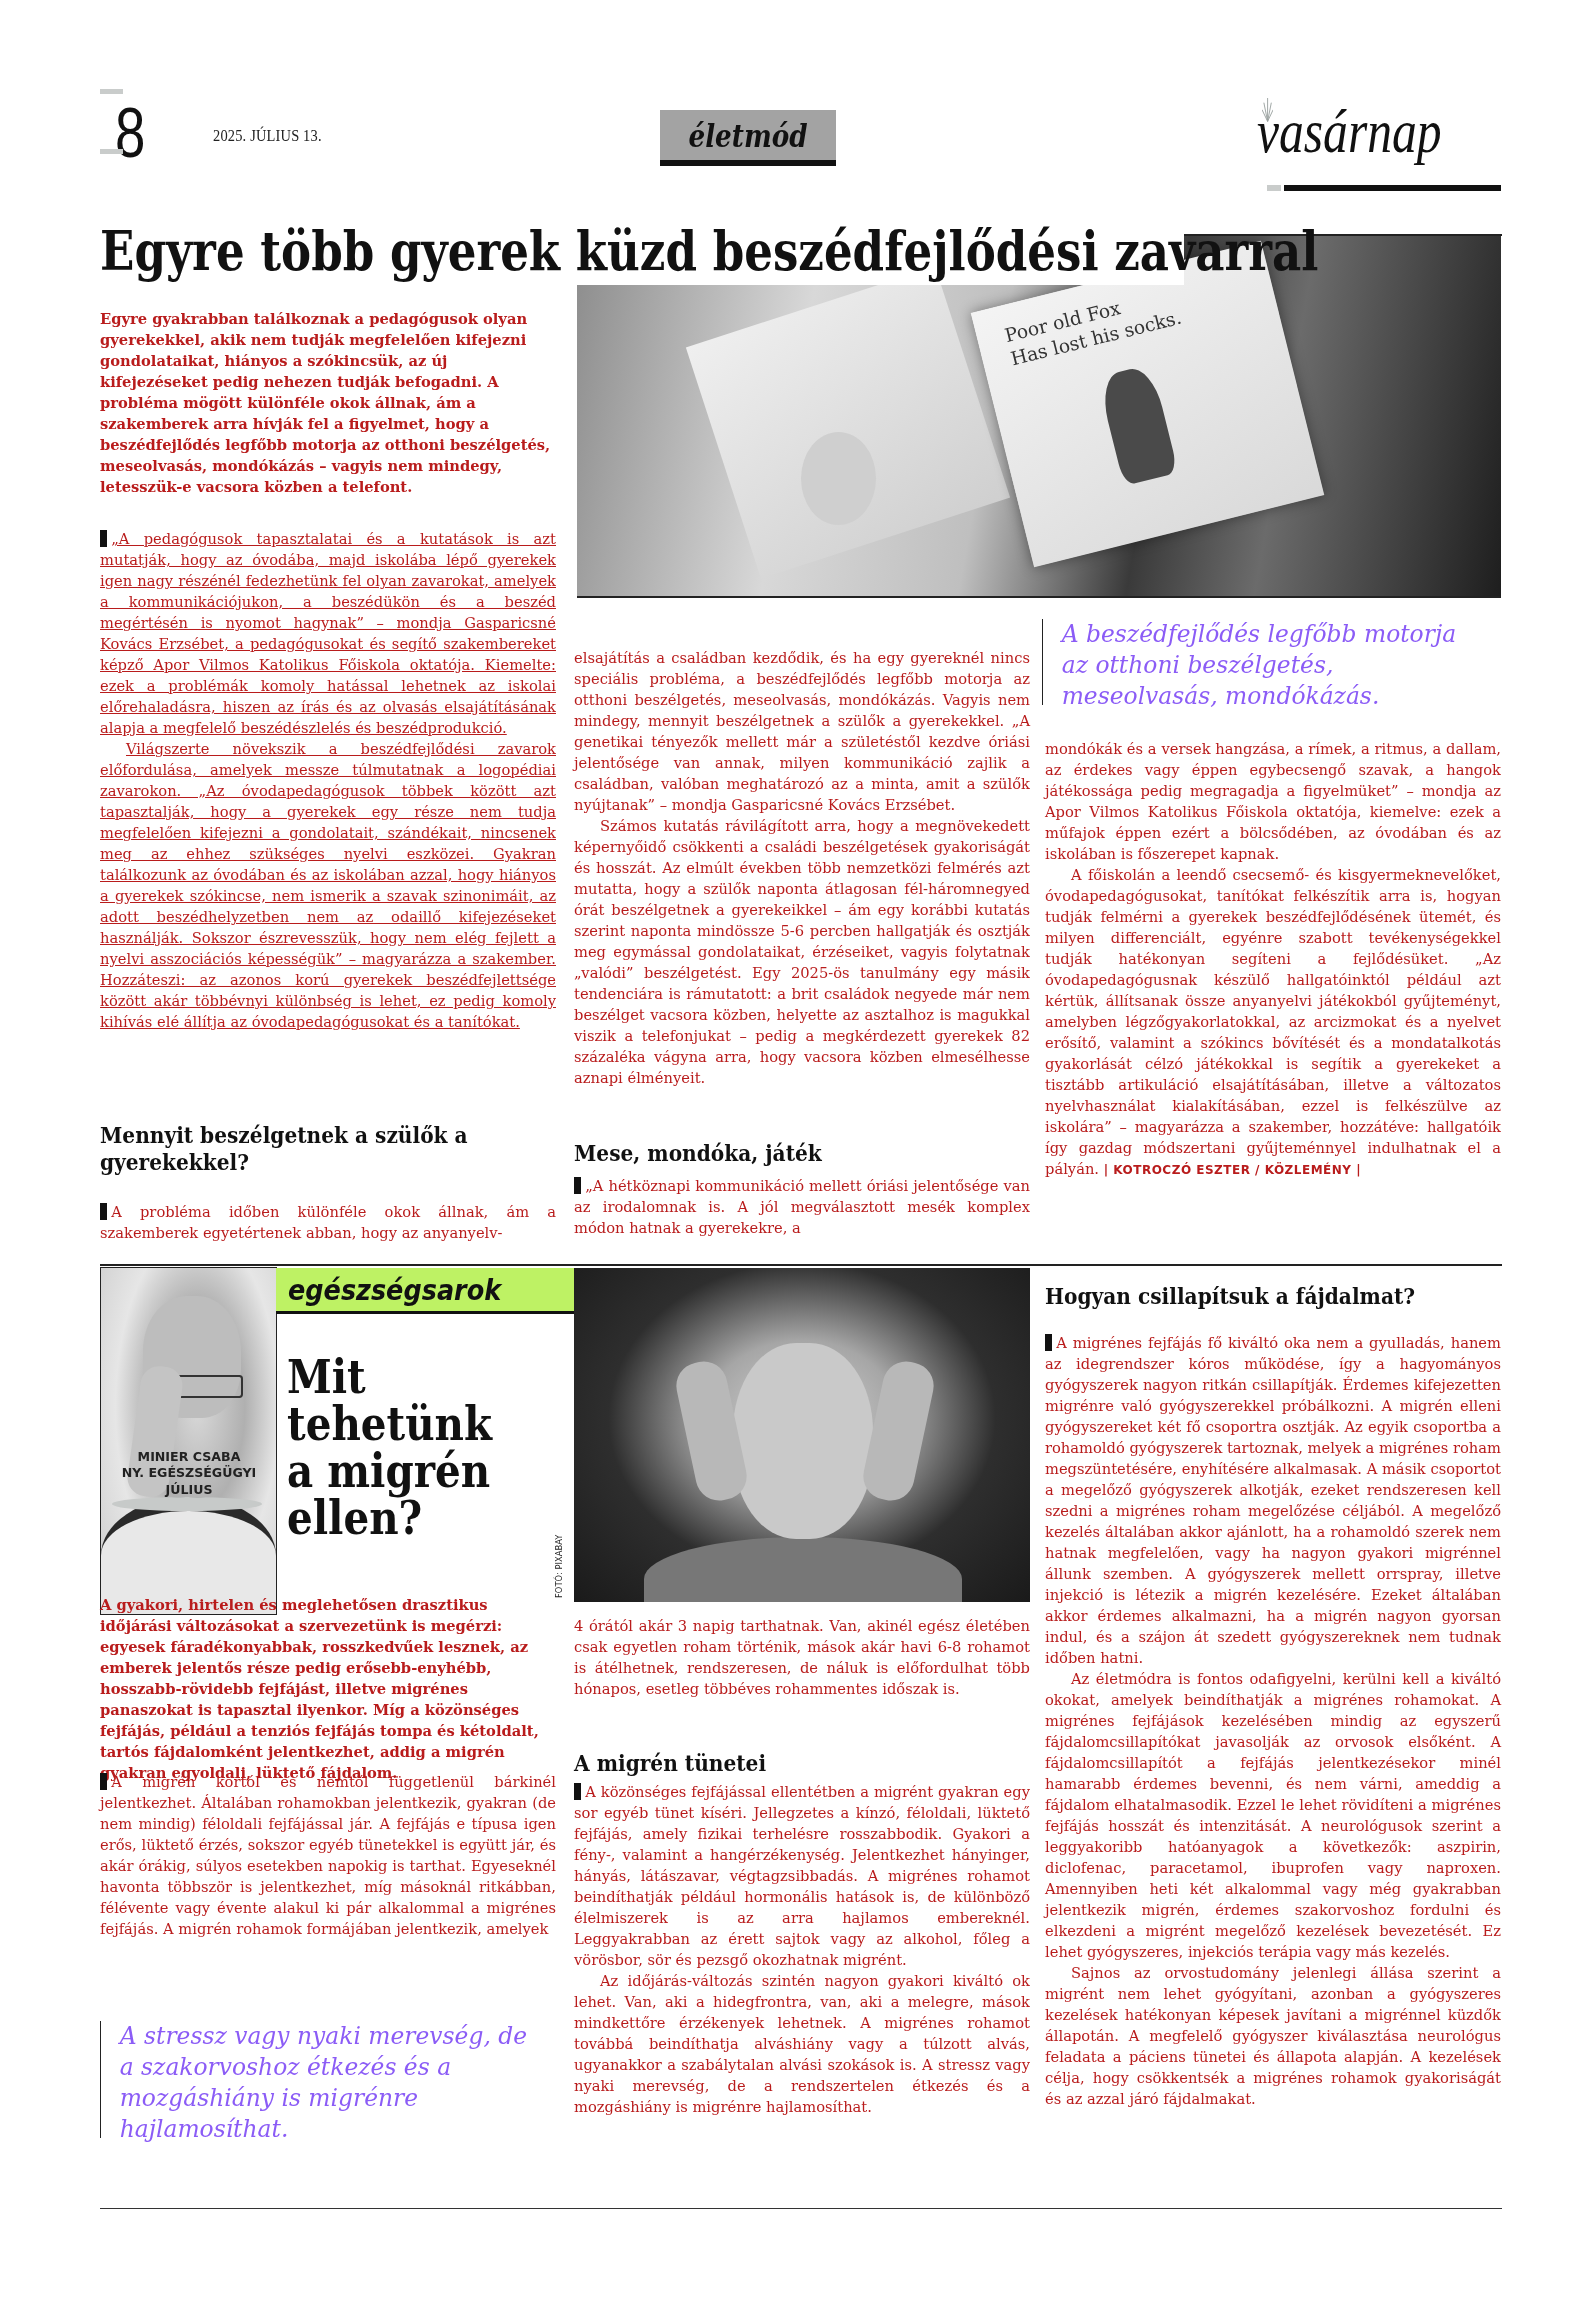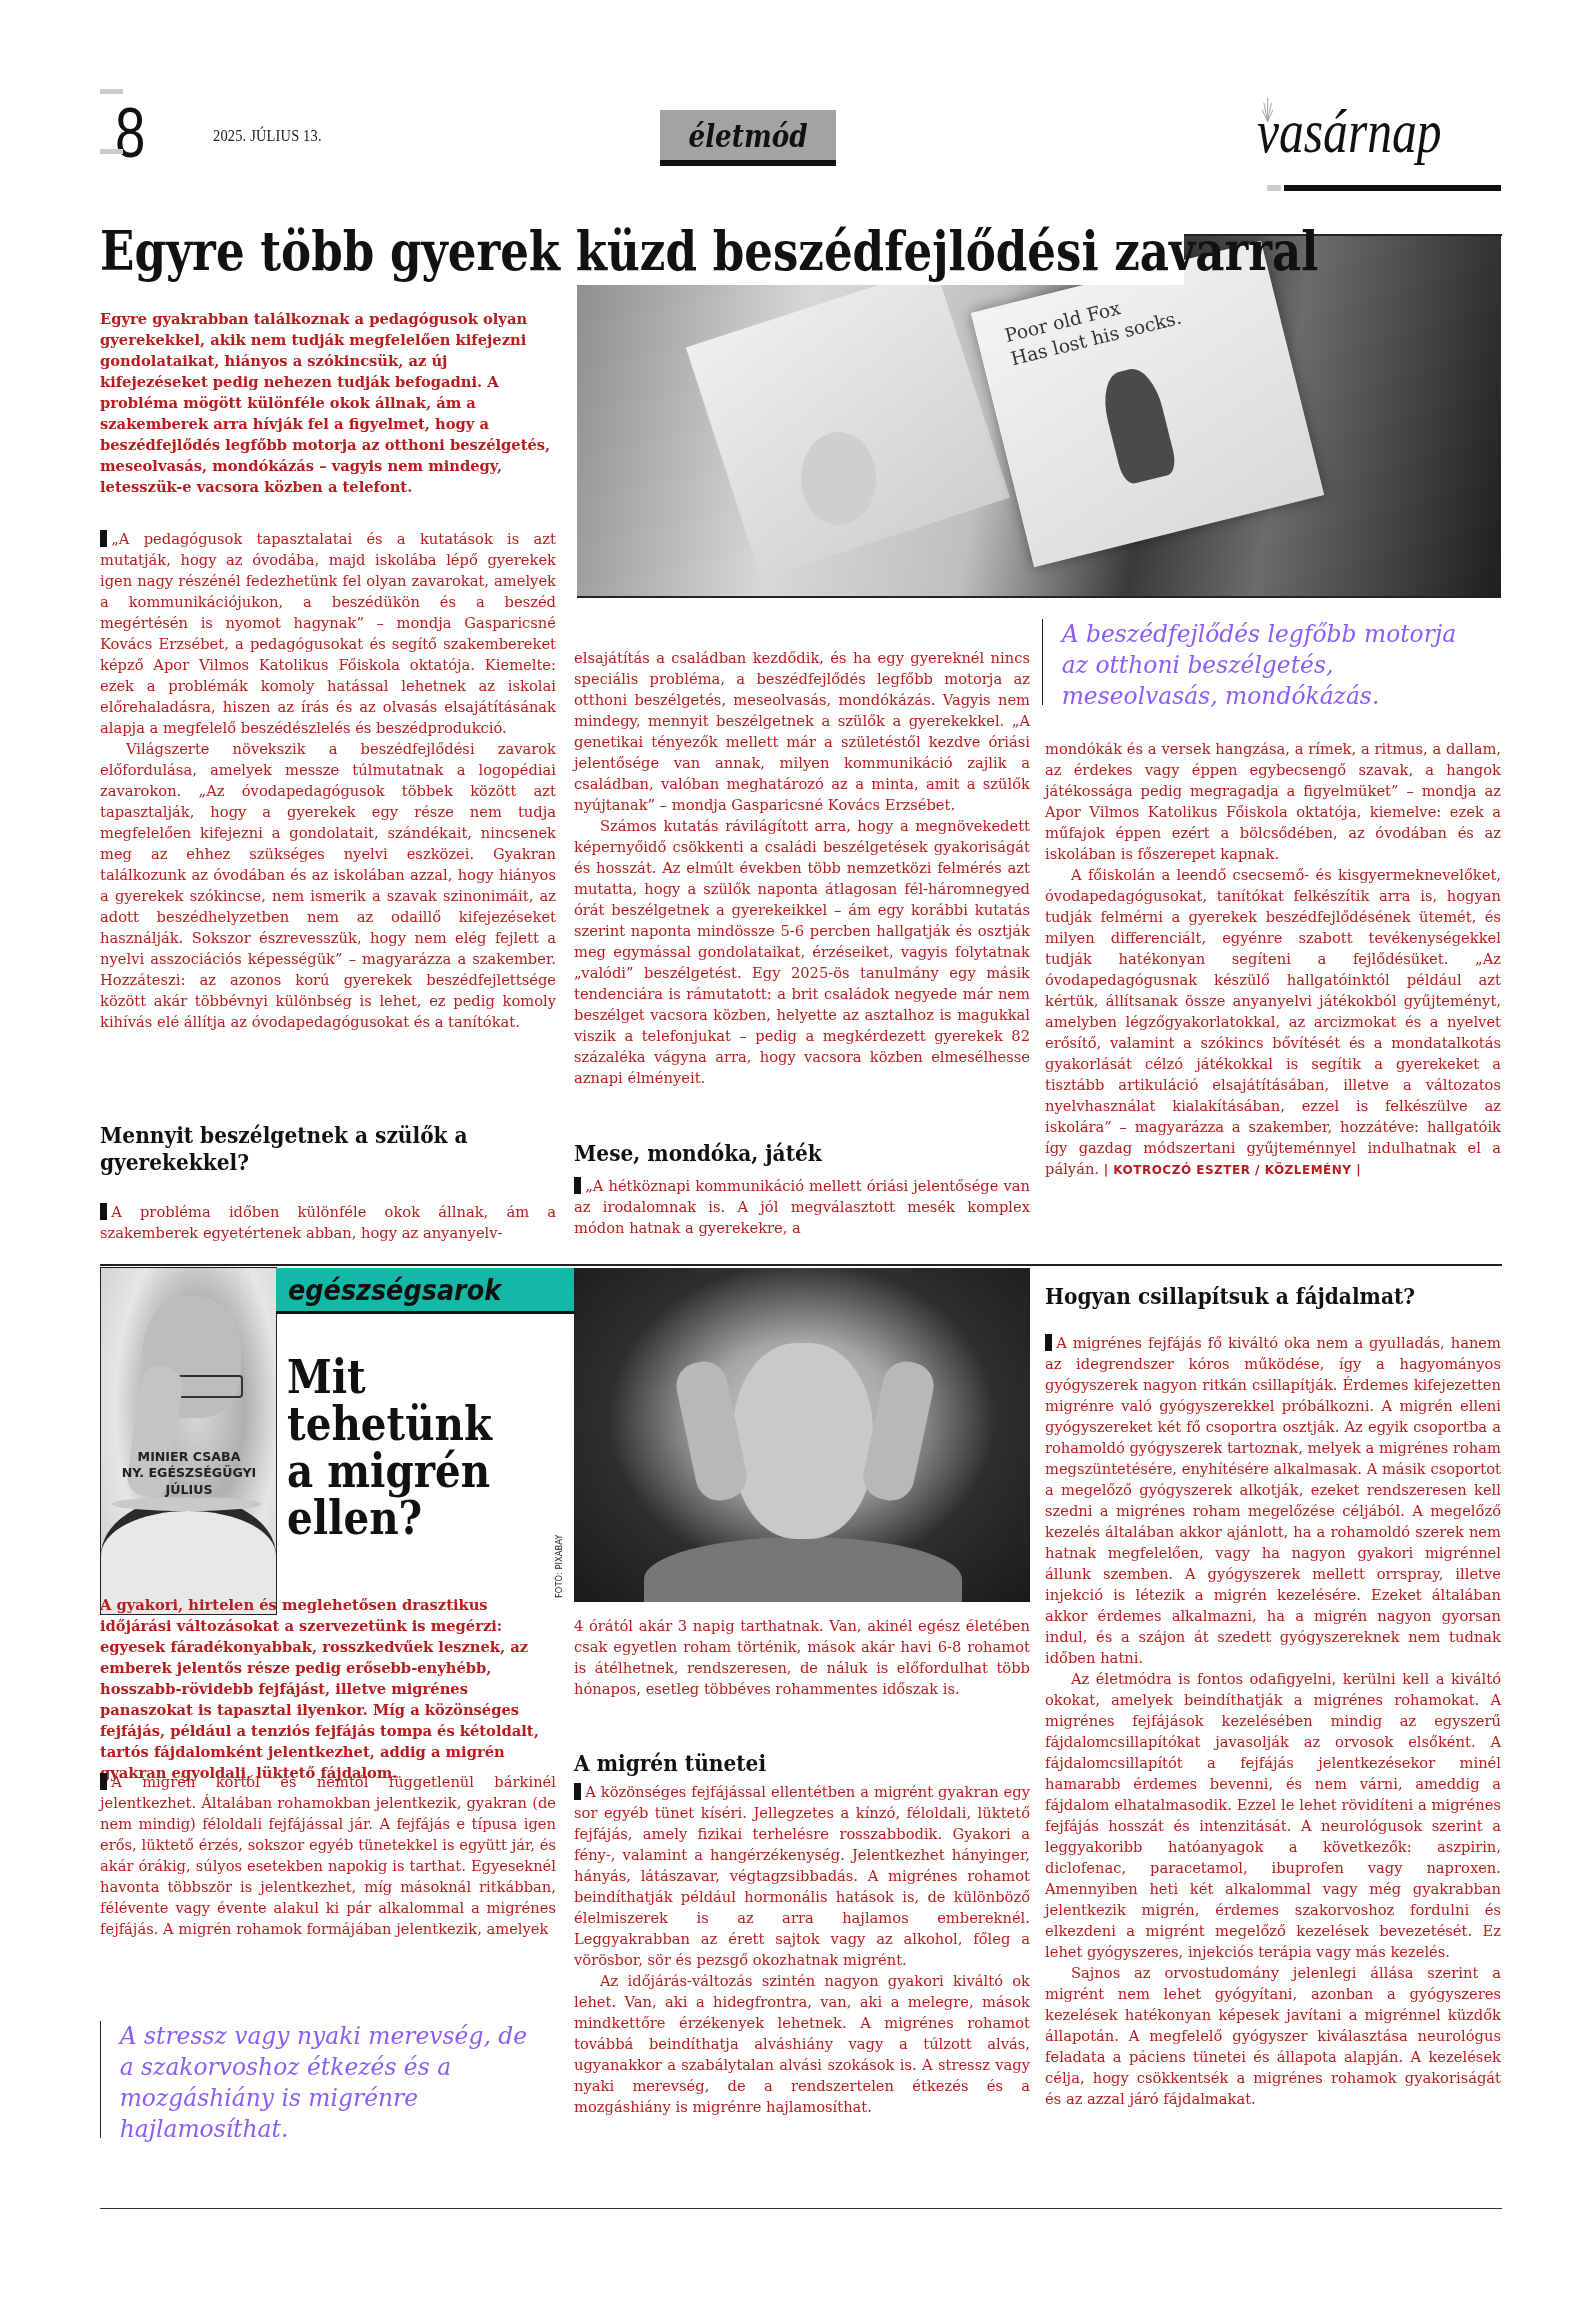--- a/index.html
+++ b/index.html
@@ -35,40 +35,40 @@
   .col { position:absolute; font-family:"DejaVu Serif", serif; font-size:14.7px; line-height:21px; color:#b91c1c; text-align:justify; hyphens:manual; }
   .col p { margin:0; text-indent:26px; }
   .col p.noind { text-indent:0; }
   .lead { font-weight:bold; font-size:14.7px; line-height:21px; text-align:left; }
   .mark { display:inline-block; width:6.5px; height:17px; background:#111; margin-right:4.7px; vertical-align:-2.8px; }
   .subhead { font-family:"DejaVu Serif", serif; font-weight:bold; font-size:22.4px; line-height:27px; color:#111; margin:0; transform:scaleX(0.9); transform-origin:left top; }
   .pull { position:absolute; border-left:1.9px solid #222; padding-left:18.7px; font-family:"DejaVu Serif", serif; font-style:italic; font-size:23.4px; line-height:31px; color:#8b5cf6; }
   .byline { font-family:"DejaVu Sans", sans-serif; font-weight:bold; font-size:12px; letter-spacing:0.5px; }
 
   #col1 { left:100px; top:308px; width:456px; }
-  #col1-body { left:100px; top:528px; width:456px; }
+  #col1-body { left:100px; top:528px; width:456px;text-decoration:underline; }
   #col2 { left:574px; top:647px; width:456px; }
   #col3 { left:1045px; top:879px; width:456px; }
   #pull1 { left:1042px; top:619px; width:421px; height:86px; }
   #sub1 { left:100px; top:1122px; width:456px; }
   #col1-tail { left:100px; top:1201px; width:456px; }
   #sub2 { left:574px; top:1140px; width:456px; }
   #col2-tail { left:574px; top:1175px; width:456px; }
 
   #rule-mid { left:100px; top:1264px; width:1402px; height:1.9px; background:#222; }
 
   
   #author-photo { left:100px; top:1267px; width:175px; height:346px; border:1.4px solid #222; background:radial-gradient(ellipse at 55% 40%, #d9d9d9 0%, #b0b0b0 35%, #e6e6e6 60%, #c8c8c8 100%); overflow:hidden; }
   #author-photo .head { position:absolute; left:42px; top:28px; width:98px; height:122px; border-radius:45% 45% 40% 40%; background:#bdbdbd; }
   #author-photo .glasses { position:absolute; left:54px; top:107px; width:84px; height:18.7px; border:2.3px solid #333; border-radius:3.7px; }
   #author-photo .shirt { position:absolute; left:0; bottom:0; width:175px; height:103px; background:#e8e8e8; border-top:14px solid #2a2a2a; border-radius:50% 50% 0 0; }
   #author-photo .hand { position:absolute; left:33px; top:98px; width:42px; height:131px; border-radius:18.7px; background:#c4c4c4; transform:rotate(8deg); }
   #author-caption { left:100px; top:1449px; width:178px; text-align:center; font-family:"DejaVu Sans", sans-serif; font-weight:bold; font-size:12.6px; line-height:16.4px; color:#222; }
   #author-shadow { left:112px; top:1497px; width:150px; height:14px; border-radius:50%; background:#c7cac9; }
-  #health-section-box { left:276px; top:1268px; width:301px; height:43px; background:#14b8a6; border-bottom:3.3px solid #111;text-align:right; }
+  #health-section-box { left:276px; top:1268px; width:301px; height:43px; background:#bef264; border-bottom:3.3px solid #111;text-align:right; }
   #health-section-label { position:absolute; left:11.7px; top:4.7px; font-family:"DejaVu Sans", sans-serif; font-style:italic; font-weight:bold; font-size:29px; color:#111; transform:scaleX(0.88); transform-origin:left top; }
   #health-title { left:287px; top:1353px; width:257px; font-family:"DejaVu Serif", serif; font-weight:bold; font-size:47px; line-height:47px; color:#111; transform:scaleX(0.86); transform-origin:left top; }
 
   #migraine-photo { left:574px; top:1268px; width:456px; height:334px; background:radial-gradient(ellipse at 50% 45%, #d2d2d2 0%, #a6a6a6 30%, #2e2e2e 60%, #1a1a1a 100%); overflow:hidden; }
   #migraine-photo .face { position:absolute; left:159px; top:75px; width:140px; height:196px; border-radius:45%; background:#c9c9c9; }
   #migraine-photo .hl { position:absolute; left:112px; top:93px; width:51px; height:140px; border-radius:23.4px; background:#b8b8b8; transform:rotate(-12deg); }
   #migraine-photo .hr { position:absolute; left:299px; top:93px; width:51px; height:140px; border-radius:23.4px; background:#b8b8b8; transform:rotate(12deg); }
   #migraine-photo .shirt { position:absolute; left:70px; bottom:-18.7px; width:318px; height:84px; border-radius:50% 50% 0 0; background:#777; }
   #photo-credit { left:554px; top:1598px; transform:rotate(-90deg); transform-origin:left top; font-family:"DejaVu Sans", sans-serif; font-size:8.4px; color:#222; white-space:nowrap; }
 

